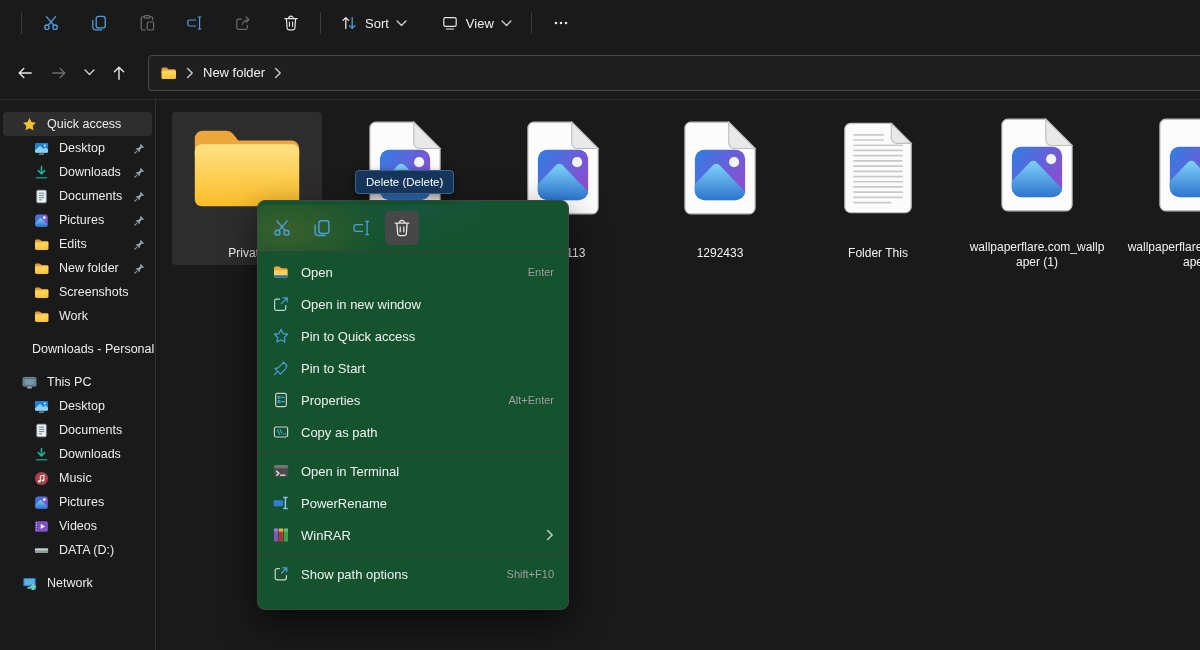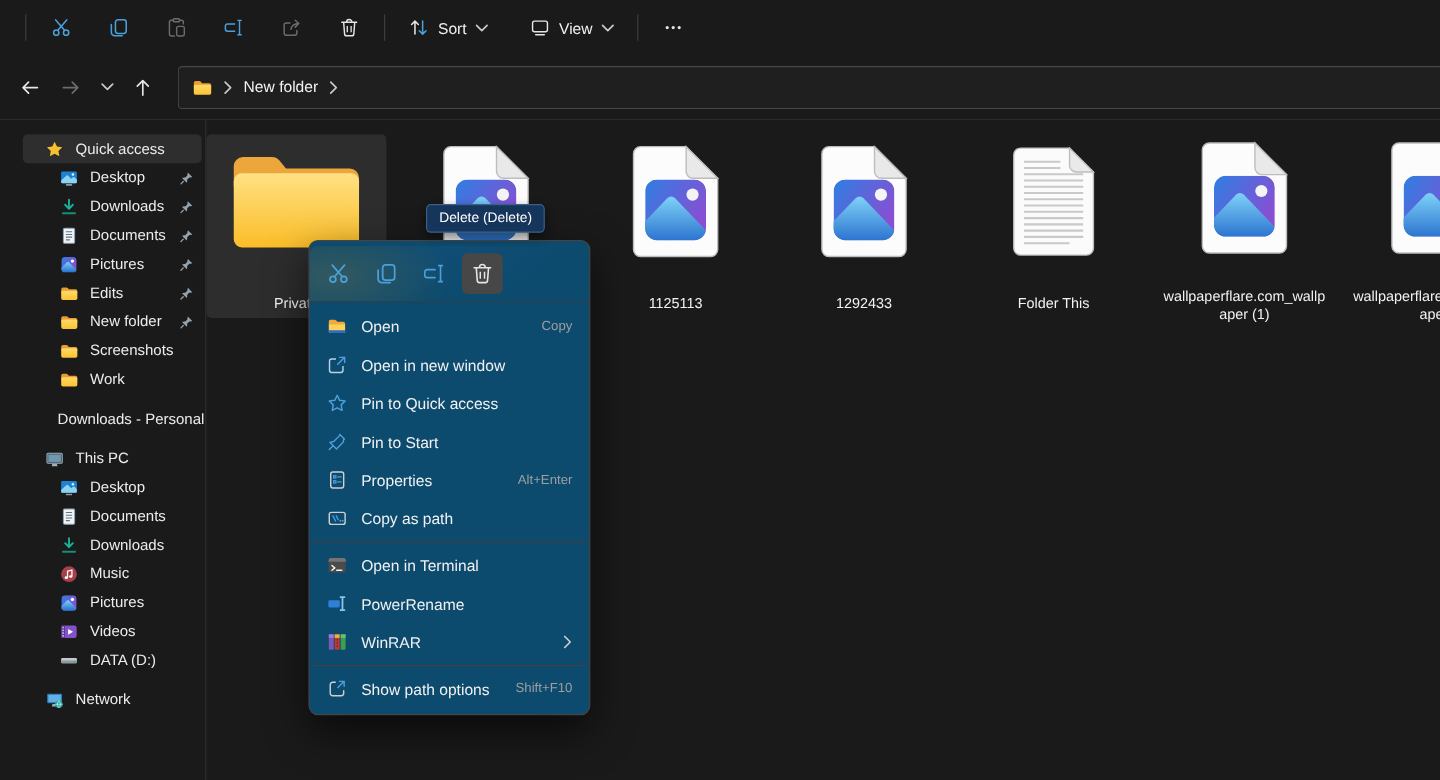--- a/index.html
+++ b/index.html
@@ -22,21 +22,21 @@
   
   .navbar{position:absolute;top:46px;left:0;right:0;height:54px;display:flex;align-items:center;
           padding-left:8px;border-bottom:1px solid #2a2a2a;box-sizing:border-box;}
   .navbtn{width:34px;height:32px;display:flex;align-items:center;justify-content:center;border-radius:4px;}
   .navbtn.narrow{width:26px;}
   .addrbar{flex:1;height:34px;margin-left:12px;background:#1f1f1f;border:1px solid #474747;border-right:none;
            border-radius:4px 0 0 4px;display:flex;align-items:center;padding:0 11px;gap:9px;}
   .crumb{font-size:13px;color:#f2f2f2;}
 
   
-  .sidebar{position:absolute;top:100px;left:16px;bottom:0;width:156px;border-right:1px solid #2f2f2f;
+  .sidebar{position:absolute;top:100px;left:0;bottom:0;width:156px;border-right:1px solid #2f2f2f;
            box-sizing:border-box;padding-top:12px;}
   .srow{height:24px;display:flex;align-items:center;margin:0 3px;border-radius:4px;padding-left:19px;}
   .srow.lvl1{padding-left:31px;}
   .srow.sel{background:#2e2e2e;}
   .slabel{margin-left:10px;font-size:12.5px;color:#ececec;white-space:nowrap;}
   .pin{margin-left:auto;margin-right:6px;flex:none;}
   .gap{margin-top:9px;}
 
   
   .main{position:absolute;top:100px;left:161px;right:0;bottom:0;}
@@ -46,22 +46,22 @@
   .ficon{height:104px;margin-top:4px;display:flex;align-items:center;justify-content:center;}
   .flabel{margin-top:26px;width:150px;text-align:center;font-size:12px;line-height:15px;color:#f2f2f2;}
   .flabel span{display:block;white-space:nowrap;}
 
   
   .tooltip{position:absolute;left:194px;top:70px;z-index:50;background:#15355b;border:1px solid #3a618c;
            border-radius:4px;padding:5px 10px;font-size:11.5px;color:#fff;white-space:nowrap;
            box-shadow:0 3px 8px rgba(0,0,0,.45);}
 
   
-  .ctxmenu{position:absolute;left:96px;top:100px;width:235px;z-index:40;background:#0c4a6e;
-           border:1px solid #454545;border-radius:8px;box-sizing:border-box;padding:4px 0 5px;
+  .ctxmenu{position:absolute;left:96px;top:100px;width:312px;z-index:40;background:#14532d;
+           border:1px solid #454545;border-radius:8px;box-sizing:border-box;padding:4px 0 19px;
            box-shadow:0 14px 34px rgba(0,0,0,.6);}
   .mcmds{height:46px;display:flex;align-items:center;gap:6px;padding-left:7px;border-bottom:1px solid #3e3e3e;
          border-radius:7px 7px 0 0;
          background:radial-gradient(140px 70px at 9% 55%, rgba(190,143,38,.22), transparent 70%),
                     radial-gradient(120px 60px at 52% 0%, rgba(42,96,160,.16), transparent 70%);}
   .cmdbtn{width:34px;height:34px;display:flex;align-items:center;justify-content:center;border-radius:5px;}
   .cmdbtn.hover{background:#474747;}
   .mbody{padding-top:4px;}
   .mrow{height:32px;display:flex;align-items:center;padding:0 14px;gap:11px;}
   .mlabel{font-size:13px;color:#f1f1f1;white-space:nowrap;}
@@ -661,21 +661,21 @@
               <use href="#i-trash"></use>
             </svg>
           </div>
       </div>
       <div class="mbody">
         <div class="mrow">
           <svg class="ic s18">
               <use href="#i-open-folder"></use>
             </svg>
           <span class="mlabel">Open</span>
-          <span class="mshortcut">Copy</span>
+          <span class="mshortcut">Enter</span>
         </div>
         <div class="mrow">
           <svg class="ic s18">
               <use href="#i-open-window"></use>
             </svg>
           <span class="mlabel">Open in new window</span>
         </div>
         <div class="mrow">
           <svg class="ic s18">
               <use href="#i-star-o"></use>

